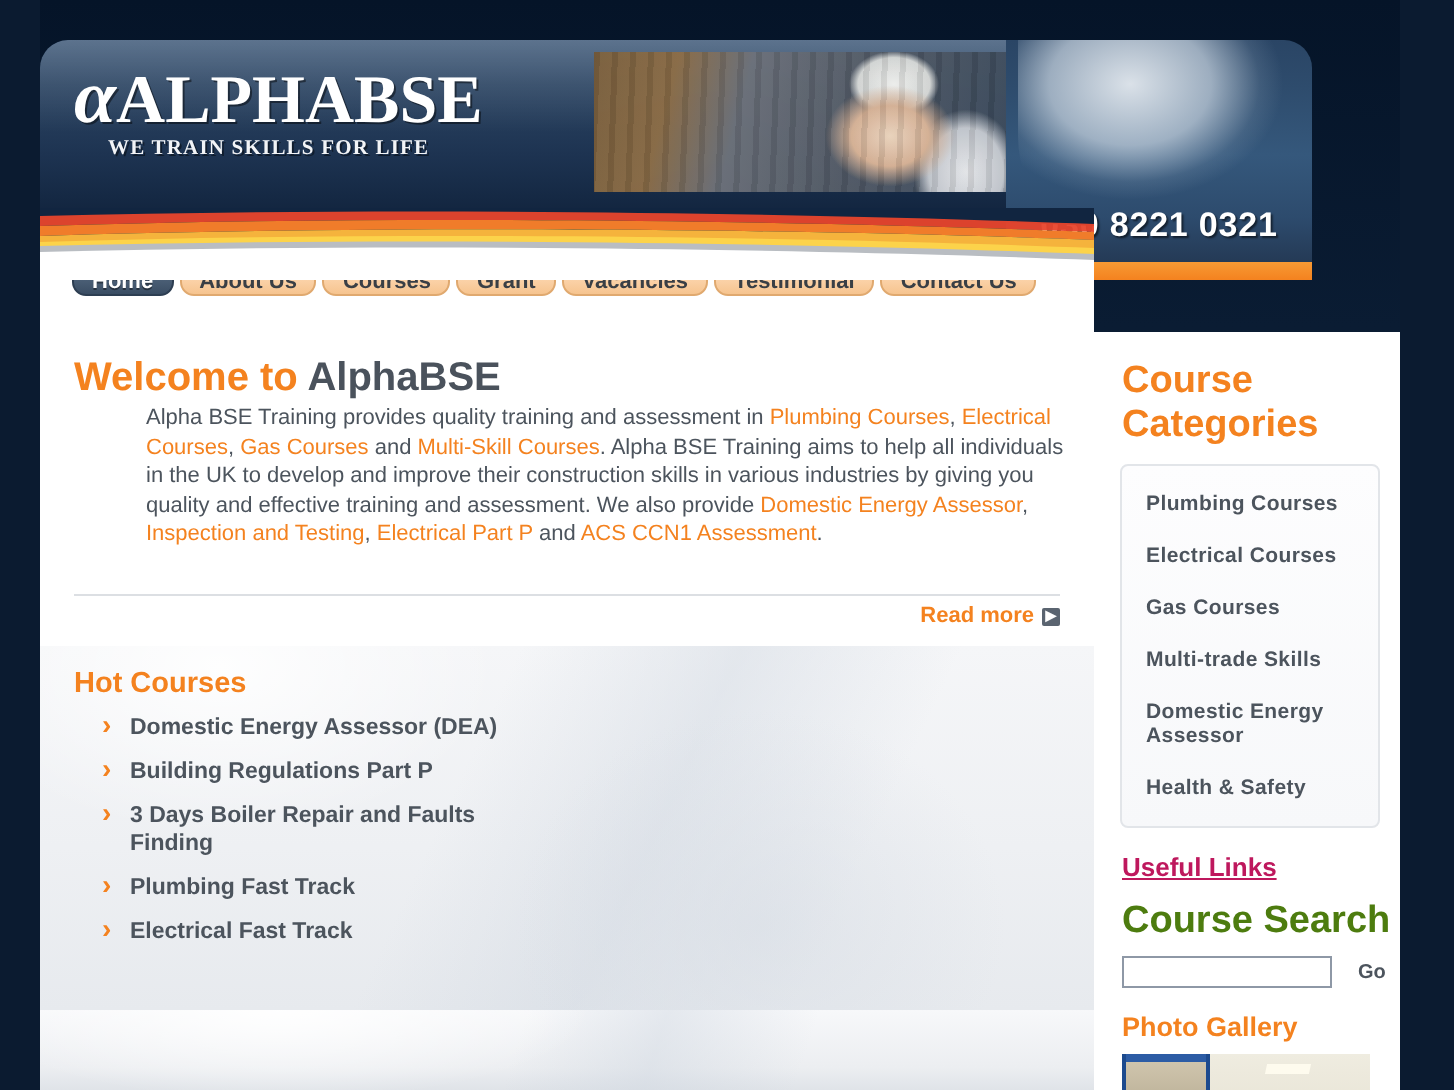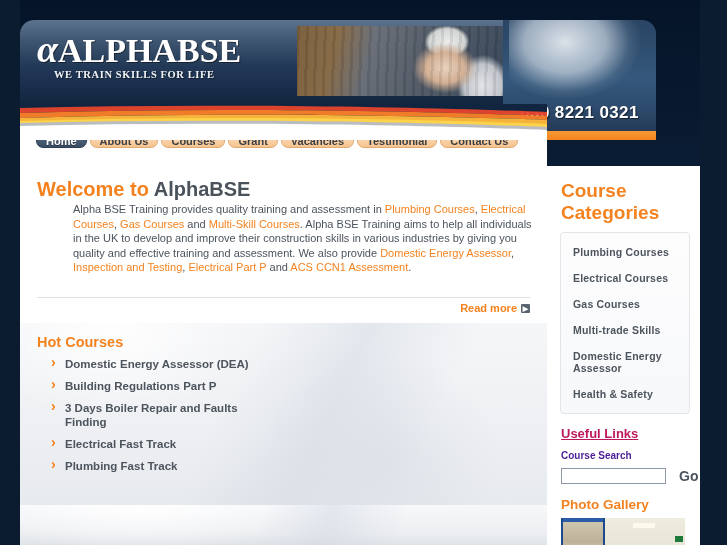--- a/index.html
+++ b/index.html
@@ -251,32 +251,32 @@
     cursor: pointer;
     letter-spacing: .2px;
   }
   .useful {
     padding: 12px 0 0 14px;
     font-size: 13px; font-weight:bold; color:#be185d;
     text-decoration: underline; cursor:pointer;
   }
   h3.search-head {
     margin:0; padding: 9px 0 6px 14px;
-    font-size: 10px; font-weight:bold; color:#4c1d95;
+    font-size: 19px; font-weight:bold; color:#4d7c0f;
   }
   .search-row { display:flex; align-items:center; padding-left: 14px; gap: 7px; }
   .search-input {
     width: 105px; height: 16px;
     border: 1px solid #8e98a6;
     background: #ffffff;
     font-size: 10px; padding: 0 3px;
     font-family: "Liberation Sans", sans-serif;
   }
   .go-btn {
-    font-size: 14px; font-weight:bold; color:#4c545d;
+    font-size: 10px; font-weight:bold; color:#4c545d;
     background: transparent; border: 0;
     cursor:pointer; font-family: "Liberation Sans", sans-serif;
   }
   h3.gallery-head {
     margin:0; padding: 12px 0 6px 14px;
     font-size: 13.5px; font-weight:bold; color:#f4821f;
   }
   .gallery-img {
     margin-left: 14px;
     width: 124px; height: 78px;
@@ -394,22 +394,22 @@
 
       <div class="hot">
         <div class="hot-inner">
           <h2 class="hot-title">Hot Courses</h2>
           <div class="hot-cols">
             <div class="hot-col c2">
               <ul class="hotlist">
                 <li>Domestic Energy Assessor (DEA)</li>
                 <li>Building Regulations Part P</li>
                 <li>3 Days Boiler Repair and Faults Finding</li>
+                <li>Plumbing Fast Track</li>
                 <li>Electrical Fast Track</li>
-                <li>Plumbing Fast Track</li>
               </ul>
             </div>
           </div>
         </div>
       </div>
 
       <div class="bottomstrip">
         <div class="clip-title">Our Partners</div>
       </div>
     </div>

